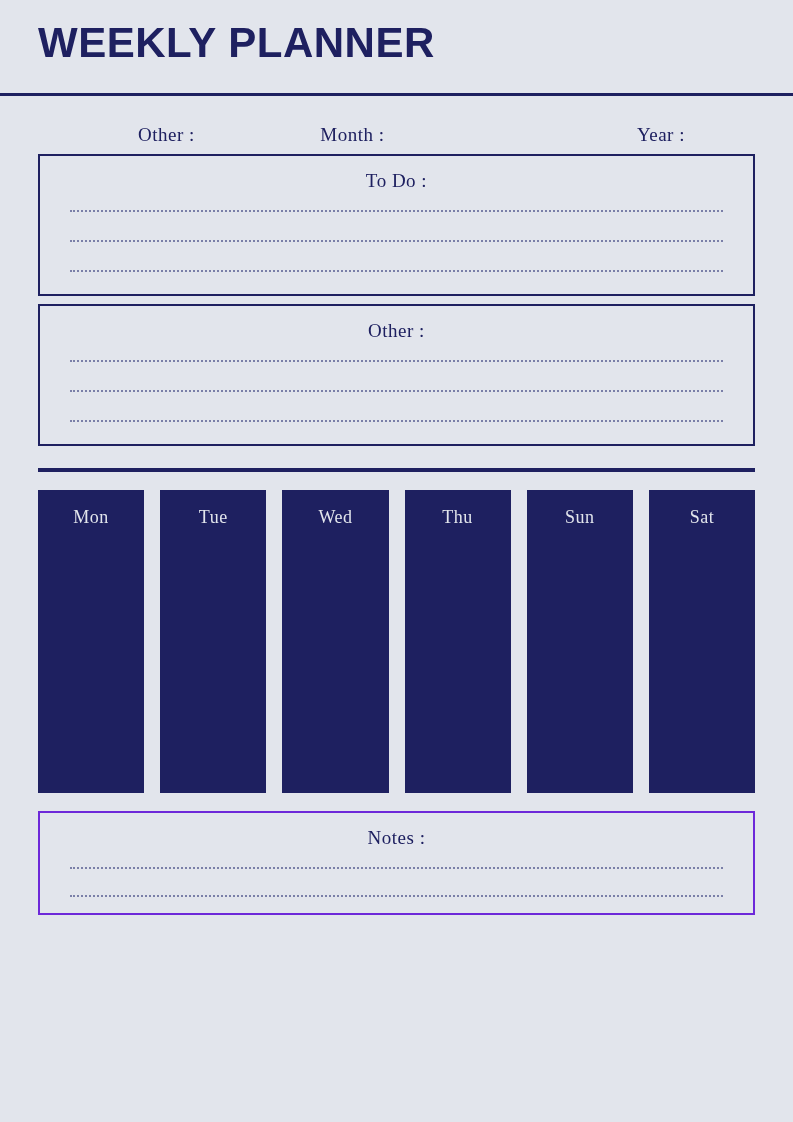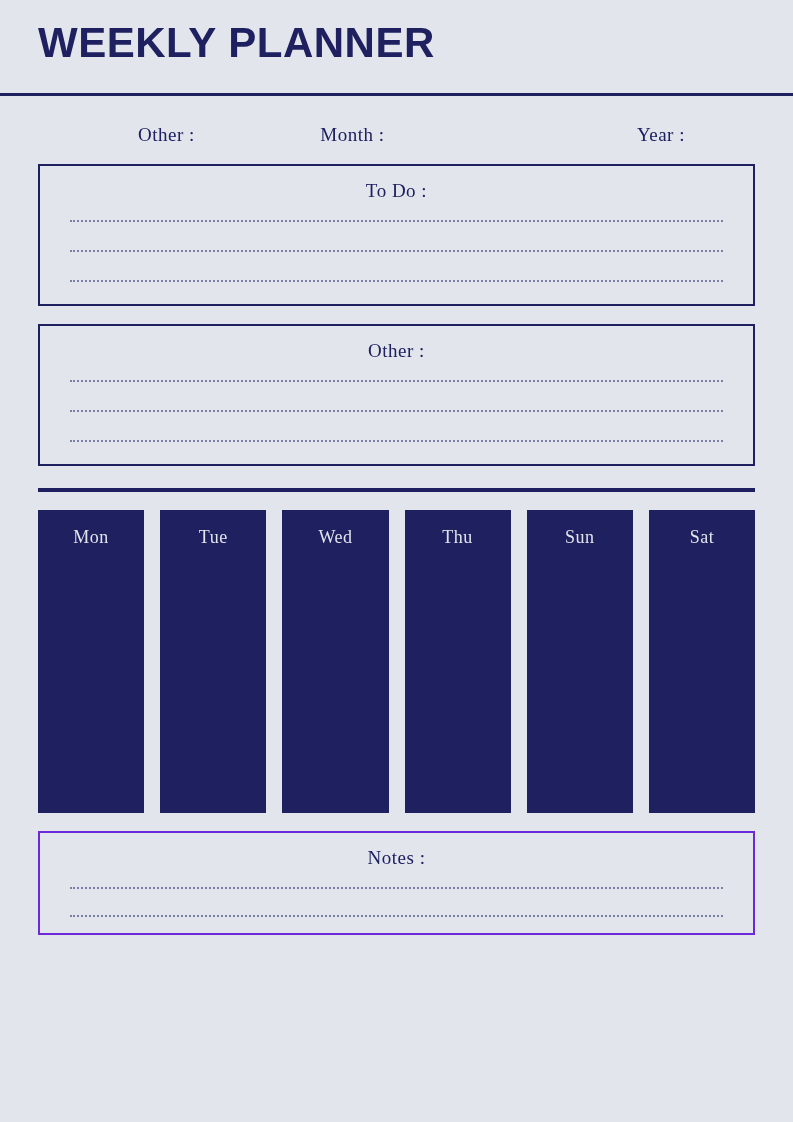--- a/index.html
+++ b/index.html
@@ -48,21 +48,21 @@
   .meta-item {
     flex: 1;
     text-align: left;
   }
   .meta-item.center { text-align: left; padding-left: 65px; }
   .meta-item.right { text-align: right; padding-left: 130px; }
 
   .panel {
     border: 2px solid #1e2060;
     box-sizing: border-box;
-    margin-top: 18px;
+    margin-top: 8px;
     padding: 14px 30px 18px 30px;
   }
   .panel-label {
     text-align: center;
     font-size: 19px;
     letter-spacing: 0.5px;
     margin-bottom: 18px;
   }
   .dotline {
     border-bottom: 2px dotted #7a7fa8;

